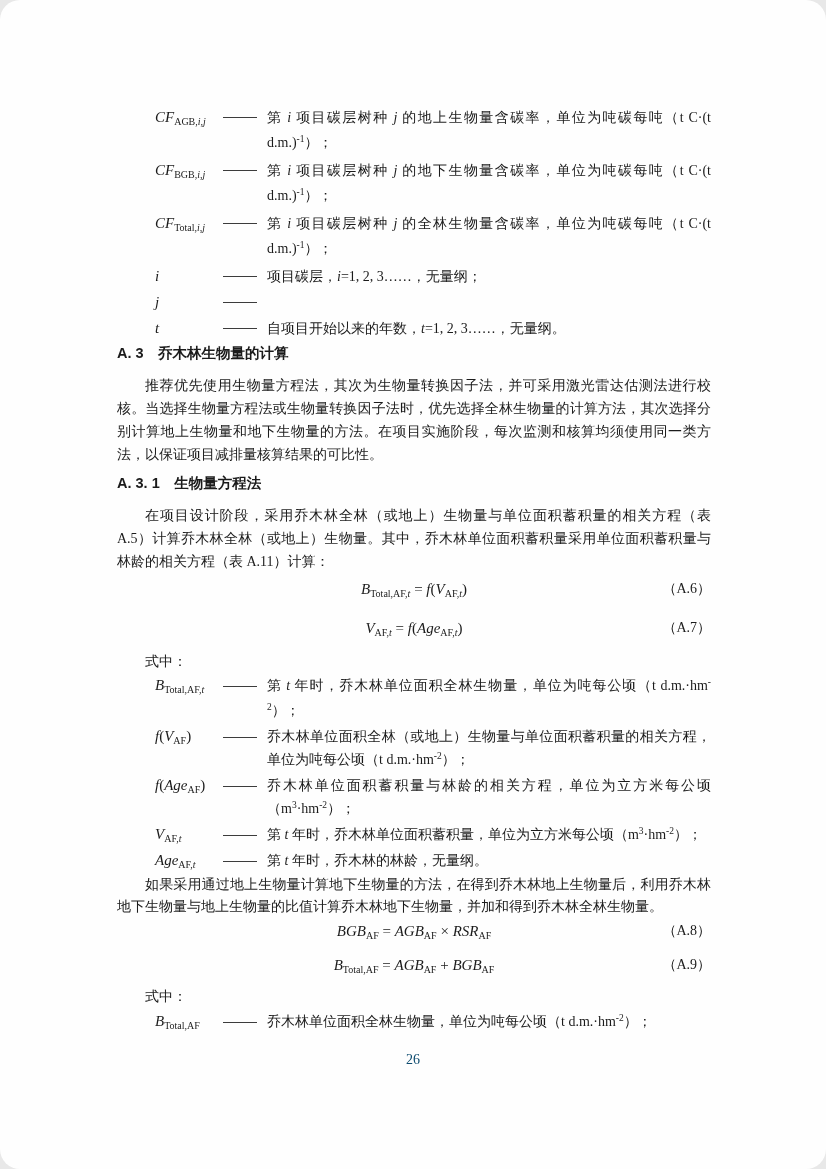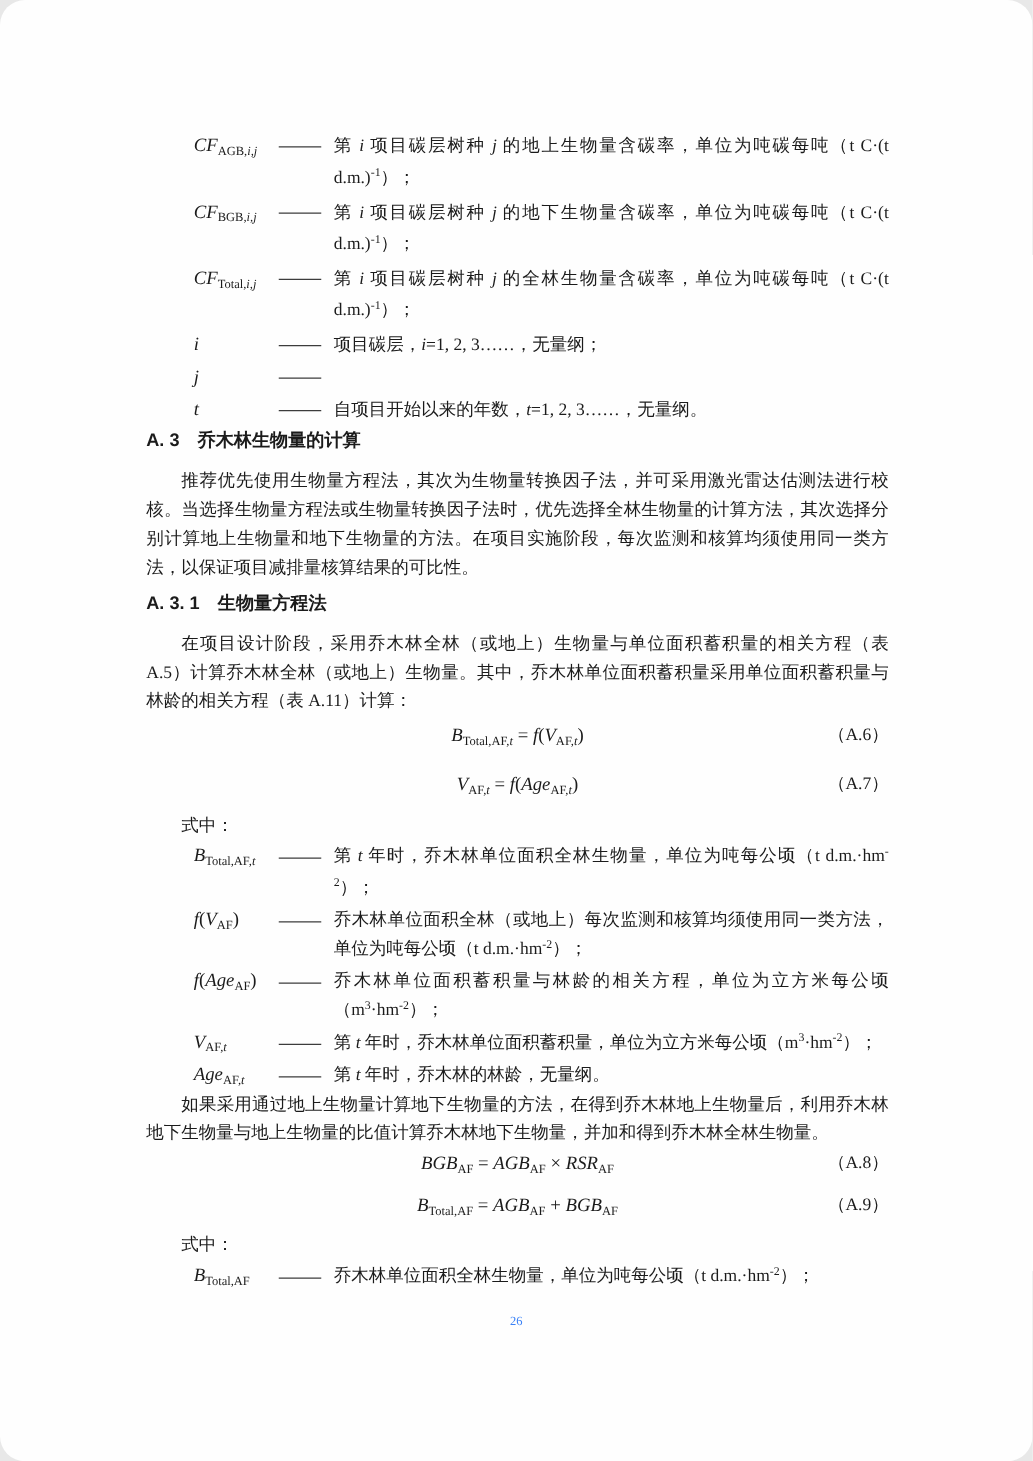--- a/index.html
+++ b/index.html
@@ -53,21 +53,21 @@
   .eq-n { position:absolute; right:0; top:0; font-size:14px; }
   .eq-a6 { margin-top:5px;font-family:Liberation Serif, serif; }
   .eq-a7 { margin-top:15px; }
   .eq-a8 { margin-top:2px; }
   .eq-a9 { margin-top:10px; }
 
   .dl1 { margin-top:105px; }
   .dl2 { margin-top:1px; }
   .dl3 { margin-top:2px; }
 
-  .footer { position:absolute; left:0; right:0; top:1052px; text-align:center; font-size:10px; color:#3b82f6; }
+  .footer { position:absolute; left:0; right:0; top:1052px; text-align:center; font-size:14px; color:#0c4a6e; }
 </style>
 </head>
 <body>
 
 <div class="page">
   <div class="content">
 
     <div class="dl dl1">
       <div class="dl-row">
         <span class="term"><span class="v">CF</span><span class="s">AGB,</span><span class="si">i,j</span></span>
@@ -121,21 +121,21 @@
 
     <div class="dl dl2">
       <div class="dl-row">
         <span class="term"><span class="v">B</span><span class="s">Total,AF,</span><span class="si">t</span></span>
         <span class="dash"></span>
         <span class="desc"><span>第 </span><span class="v">t</span><span> 年时，乔木林单位面积全林生物量，单位为吨每公顷（t d.m.·hm</span><span class="u">-2</span><span>）；</span></span>
       </div>
       <div class="dl-row">
         <span class="term"><span class="v">f</span><span>(</span><span class="v">V</span><span class="s">AF</span><span>)</span></span>
         <span class="dash"></span>
-        <span class="desc"><span>乔木林单位面积全林（或地上）每次监测和核算均须使用同一类方法，单位为吨每公顷（t d.m.·hm</span><span class="u">-2</span><span>）；</span></span>
+        <span class="desc"><span>乔木林单位面积全林（或地上）生物量与单位面积蓄积量的相关方程，单位为吨每公顷（t d.m.·hm</span><span class="u">-2</span><span>）；</span></span>
       </div>
       <div class="dl-row">
         <span class="term"><span class="v">f</span><span>(</span><span class="v">Age</span><span class="s">AF</span><span>)</span></span>
         <span class="dash"></span>
         <span class="desc"><span>乔木林单位面积蓄积量与林龄的相关方程，单位为立方米每公顷（m</span><span class="u">3</span><span>·hm</span><span class="u">-2</span><span>）；</span></span>
       </div>
       <div class="dl-row">
         <span class="term"><span class="v">V</span><span class="s">AF,</span><span class="si">t</span></span>
         <span class="dash"></span>
         <span class="desc"><span>第 </span><span class="v">t</span><span> 年时，乔木林单位面积蓄积量，单位为立方米每公顷（m</span><span class="u">3</span><span>·hm</span><span class="u">-2</span><span>）；</span></span>

